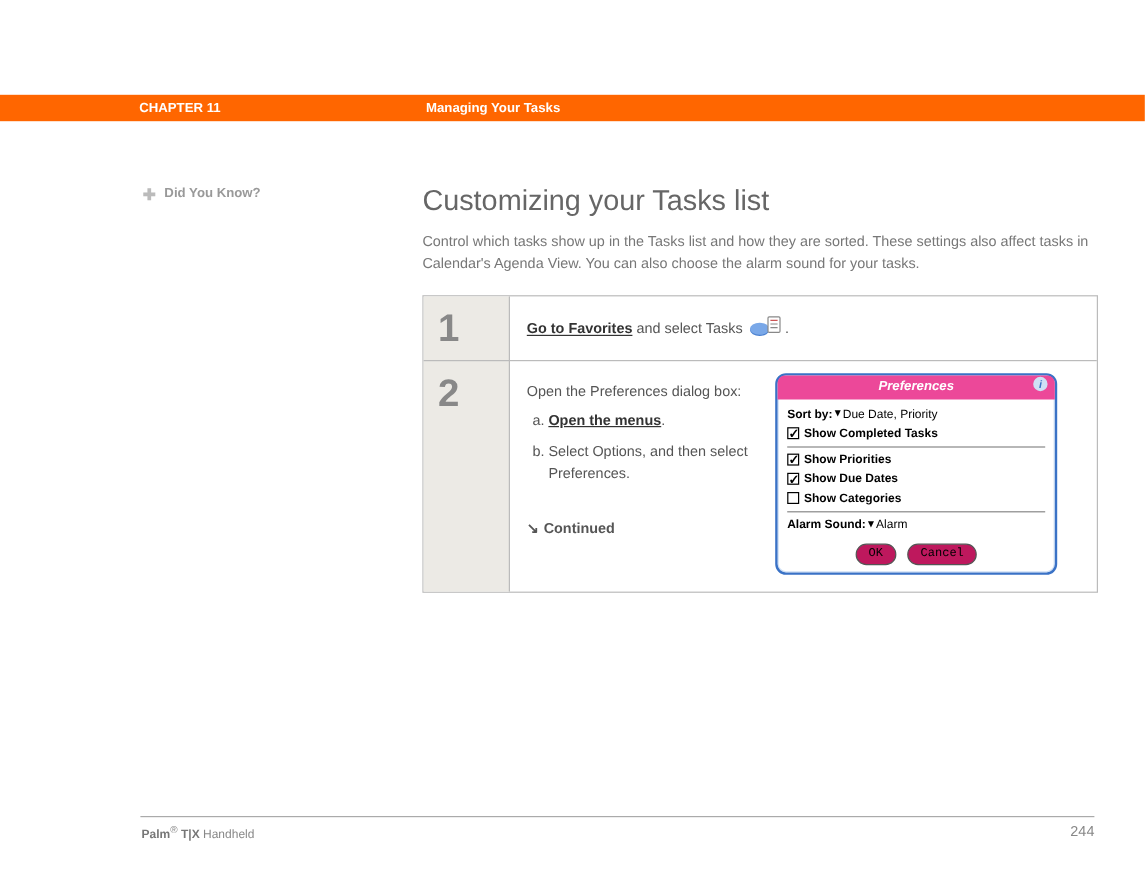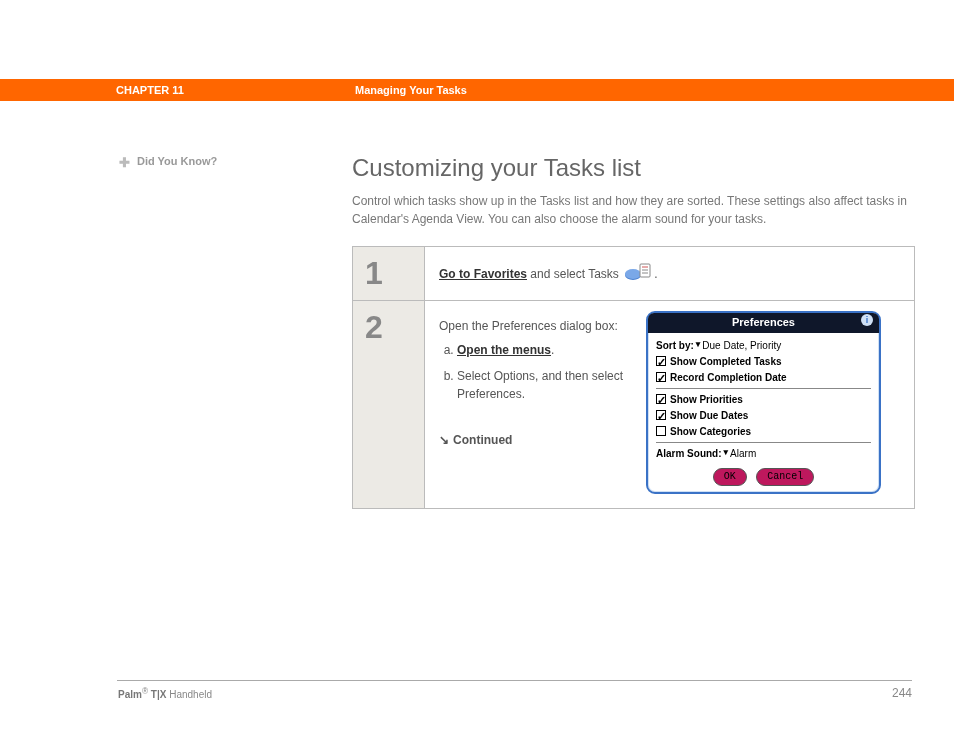--- a/index.html
+++ b/index.html
@@ -143,28 +143,29 @@
     background: #fff;
     border: 2px solid #3a72c6;
     border-radius: 9px;
     padding: 0 0 6px 0;
     font-family: Tahoma, Arial, sans-serif;
     color: #000;
     margin-top: -6px;
     box-shadow: 0 0 0 1px #cfe0f5 inset;
   }
   .prefs-title {
-    background: #0f172a;
+    background: #ec4899;
     color: #fff;
     font-weight: bold;
     font-size: 11px;
     text-align: center;
     border-radius: 6px 6px 0 0;
     padding: 1px 0 2px 0;
     position: relative;
+    font-style: italic;
   }
   .prefs-title .info {
     position: absolute;
     right: 6px;
     top: 1px;
     width: 12px; height: 12px;
     background: #cfe0f5;
     color: #3a72c6;
     border-radius: 50%;
     font-size: 9px;
@@ -300,24 +301,20 @@
             <div class="prefs-body">
               <div class="prefs-row">
                 <span>Sort by:</span>
                 <span class="dd">▾</span>
                 <span class="val">Due Date, Priority</span>
               </div>
               <div class="prefs-row">
                   <span class="cb checked"></span>
                   <span>Show Completed Tasks</span>
                 </div>
-              <div class="prefs-row">
-                  <span class="cb checked"></span>
-                  <span>Record Completion Date</span>
-                </div>
               <div class="prefs-hr"></div>
               <div class="prefs-row">
                   <span class="cb checked"></span>
                   <span>Show Priorities</span>
                 </div>
               <div class="prefs-row">
                   <span class="cb checked"></span>
                   <span>Show Due Dates</span>
                 </div>
               <div class="prefs-row">

